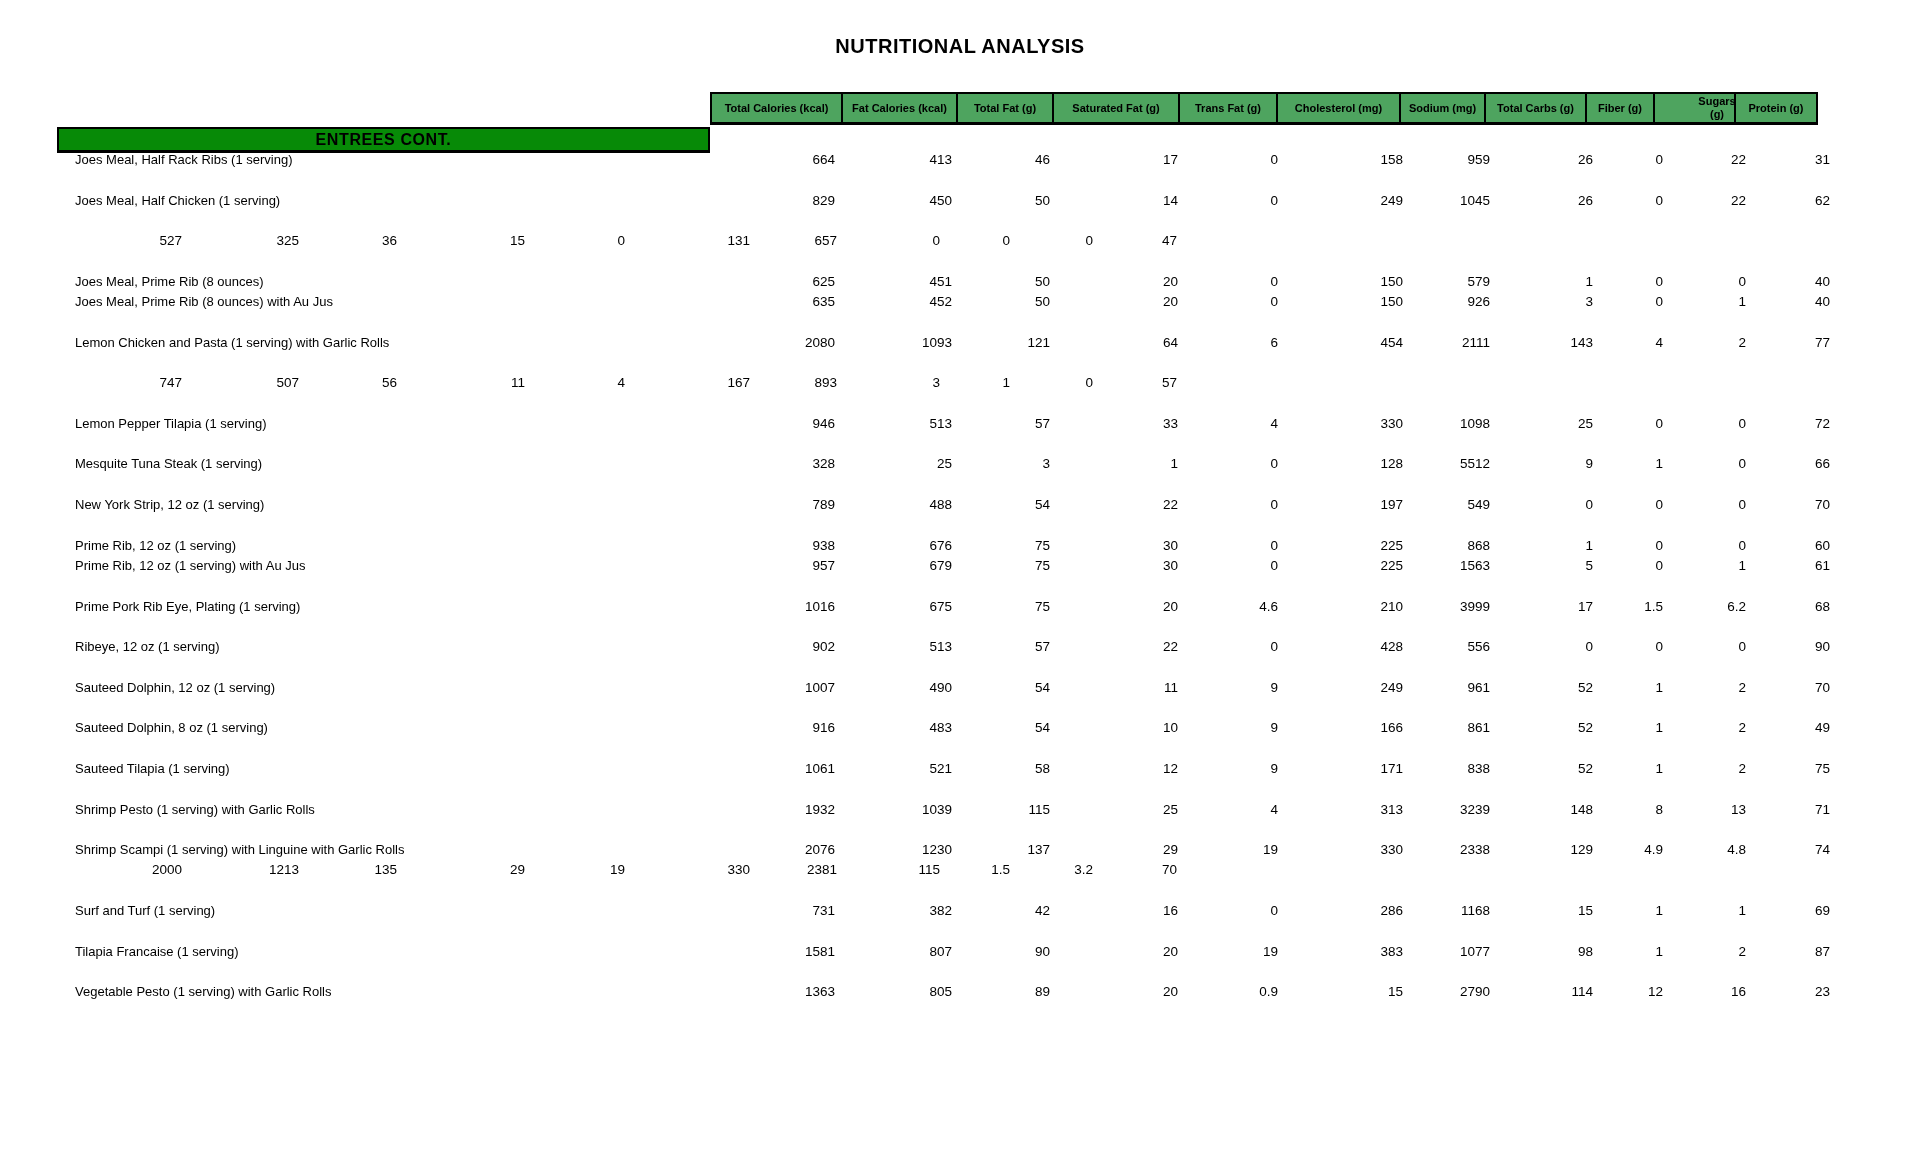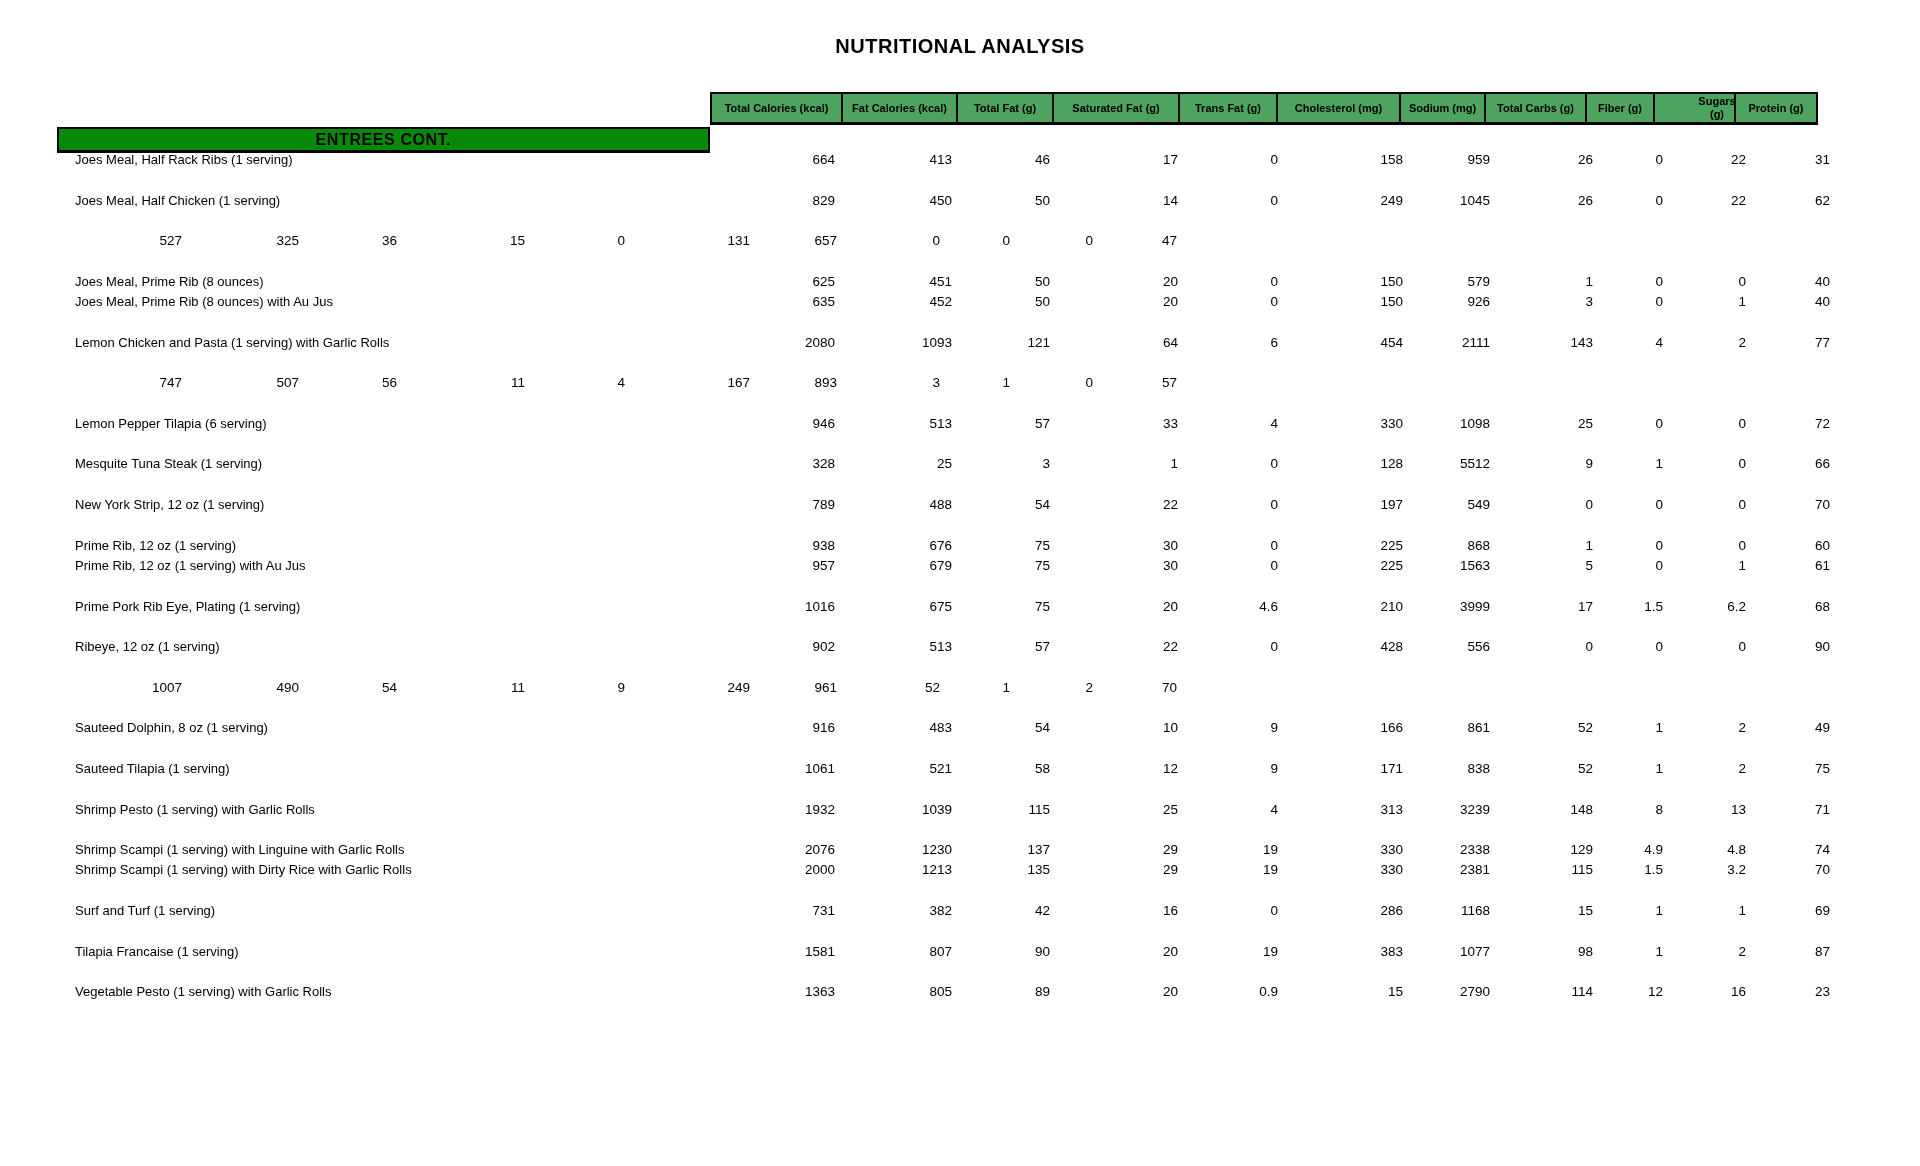--- a/index.html
+++ b/index.html
@@ -152,21 +152,21 @@
         <div class="vcell" style="width: 128px;">11</div>
         <div class="vcell" style="width: 100px;">4</div>
         <div class="vcell" style="width: 125px;">167</div>
         <div class="vcell" style="width: 87px;">893</div>
         <div class="vcell" style="width: 103px;">3</div>
         <div class="vcell" style="width: 70px;">1</div>
         <div class="vcell" style="width: 83px;">0</div>
         <div class="vcell" style="width: 84px;">57</div>
       </div>
       <div class="row gap">
-        <div class="name">Lemon Pepper Tilapia (6 serving)</div>
+        <div class="name">Lemon Pepper Tilapia (1 serving)</div>
         <div class="vcell" style="width: 133px;">946</div>
         <div class="vcell" style="width: 117px;">513</div>
         <div class="vcell" style="width: 98px;">57</div>
         <div class="vcell" style="width: 128px;">33</div>
         <div class="vcell" style="width: 100px;">4</div>
         <div class="vcell" style="width: 125px;">330</div>
         <div class="vcell" style="width: 87px;">1098</div>
         <div class="vcell" style="width: 103px;">25</div>
         <div class="vcell" style="width: 70px;">0</div>
         <div class="vcell" style="width: 83px;">0</div>
@@ -250,20 +250,21 @@
         <div class="vcell" style="width: 128px;">22</div>
         <div class="vcell" style="width: 100px;">0</div>
         <div class="vcell" style="width: 125px;">428</div>
         <div class="vcell" style="width: 87px;">556</div>
         <div class="vcell" style="width: 103px;">0</div>
         <div class="vcell" style="width: 70px;">0</div>
         <div class="vcell" style="width: 83px;">0</div>
         <div class="vcell" style="width: 84px;">90</div>
       </div>
       <div class="row gap">
+        <div class="name">Sauteed Dolphin, 12 oz (1 serving)</div>
         <div class="vcell" style="width: 133px;">1007</div>
         <div class="vcell" style="width: 117px;">490</div>
         <div class="vcell" style="width: 98px;">54</div>
         <div class="vcell" style="width: 128px;">11</div>
         <div class="vcell" style="width: 100px;">9</div>
         <div class="vcell" style="width: 125px;">249</div>
         <div class="vcell" style="width: 87px;">961</div>
         <div class="vcell" style="width: 103px;">52</div>
         <div class="vcell" style="width: 70px;">1</div>
         <div class="vcell" style="width: 83px;">2</div>
@@ -319,21 +320,20 @@
         <div class="vcell" style="width: 128px;">29</div>
         <div class="vcell" style="width: 100px;">19</div>
         <div class="vcell" style="width: 125px;">330</div>
         <div class="vcell" style="width: 87px;">2338</div>
         <div class="vcell" style="width: 103px;">129</div>
         <div class="vcell" style="width: 70px;">4.9</div>
         <div class="vcell" style="width: 83px;">4.8</div>
         <div class="vcell" style="width: 84px;">74</div>
       </div>
       <div class="row">
-        <div class="name">Shrimp Scampi (1 serving) with Dirty Rice with Garlic Rolls</div>
         <div class="vcell" style="width: 133px;">2000</div>
         <div class="vcell" style="width: 117px;">1213</div>
         <div class="vcell" style="width: 98px;">135</div>
         <div class="vcell" style="width: 128px;">29</div>
         <div class="vcell" style="width: 100px;">19</div>
         <div class="vcell" style="width: 125px;">330</div>
         <div class="vcell" style="width: 87px;">2381</div>
         <div class="vcell" style="width: 103px;">115</div>
         <div class="vcell" style="width: 70px;">1.5</div>
         <div class="vcell" style="width: 83px;">3.2</div>

